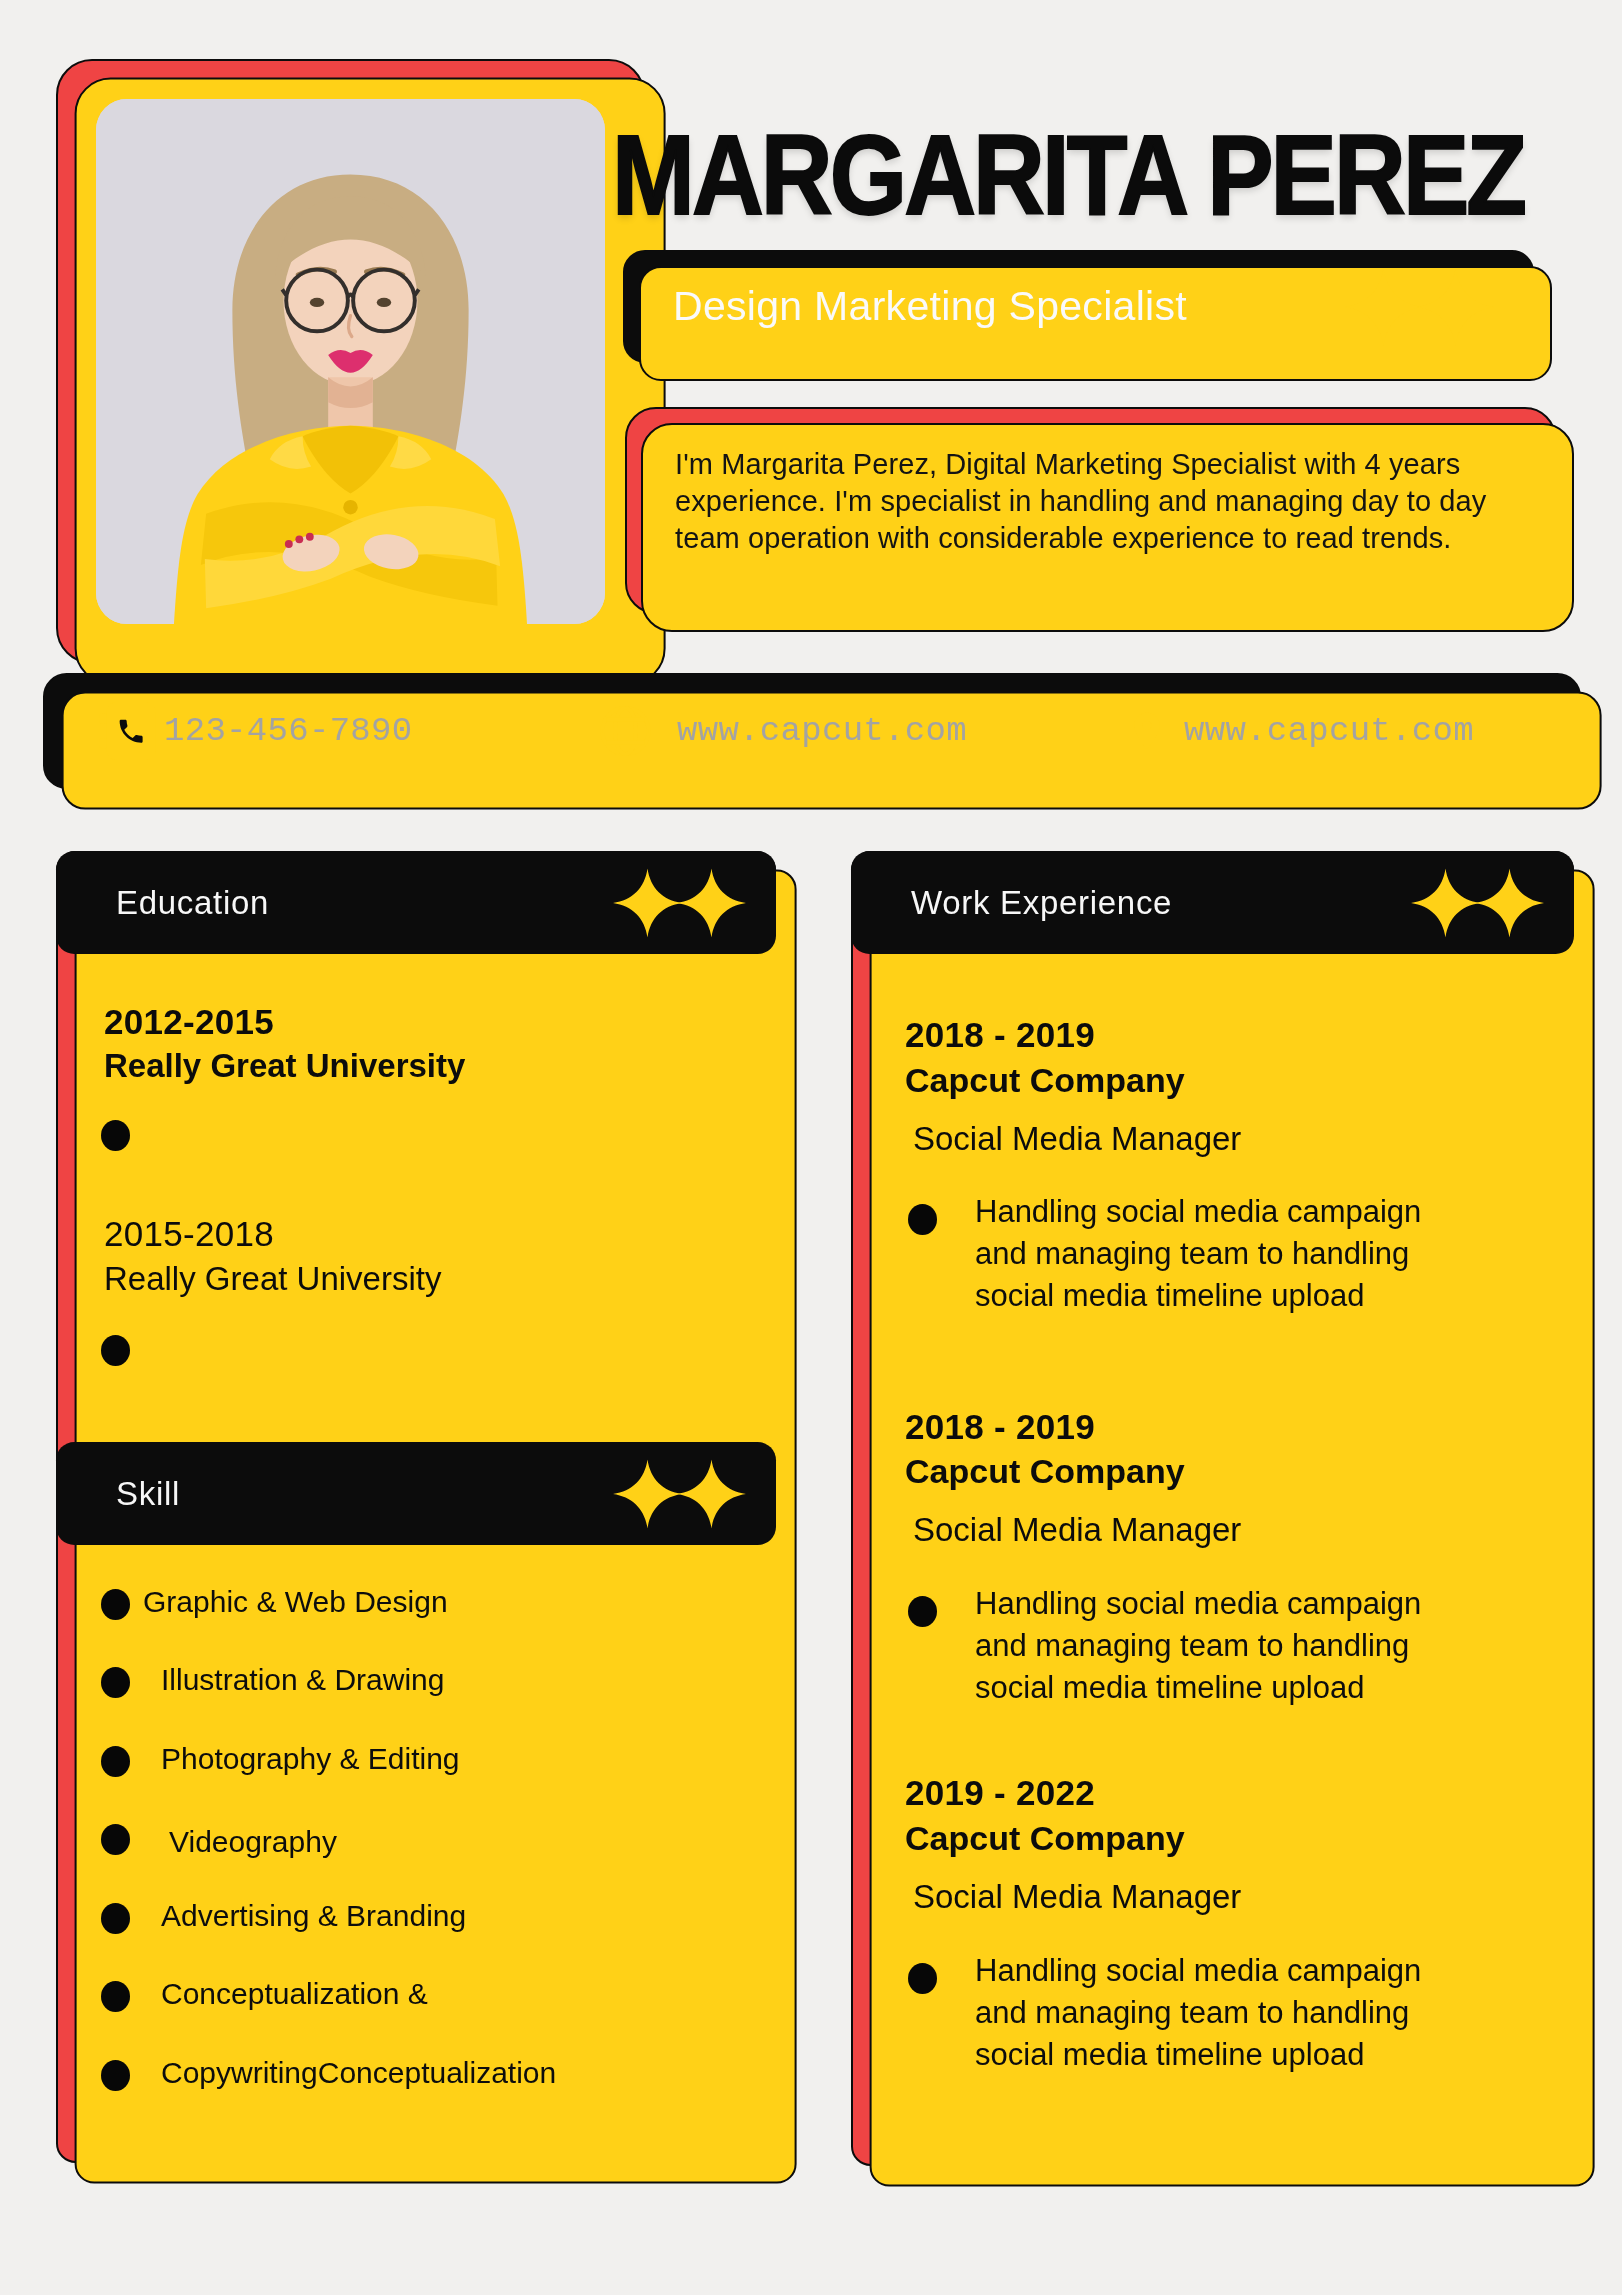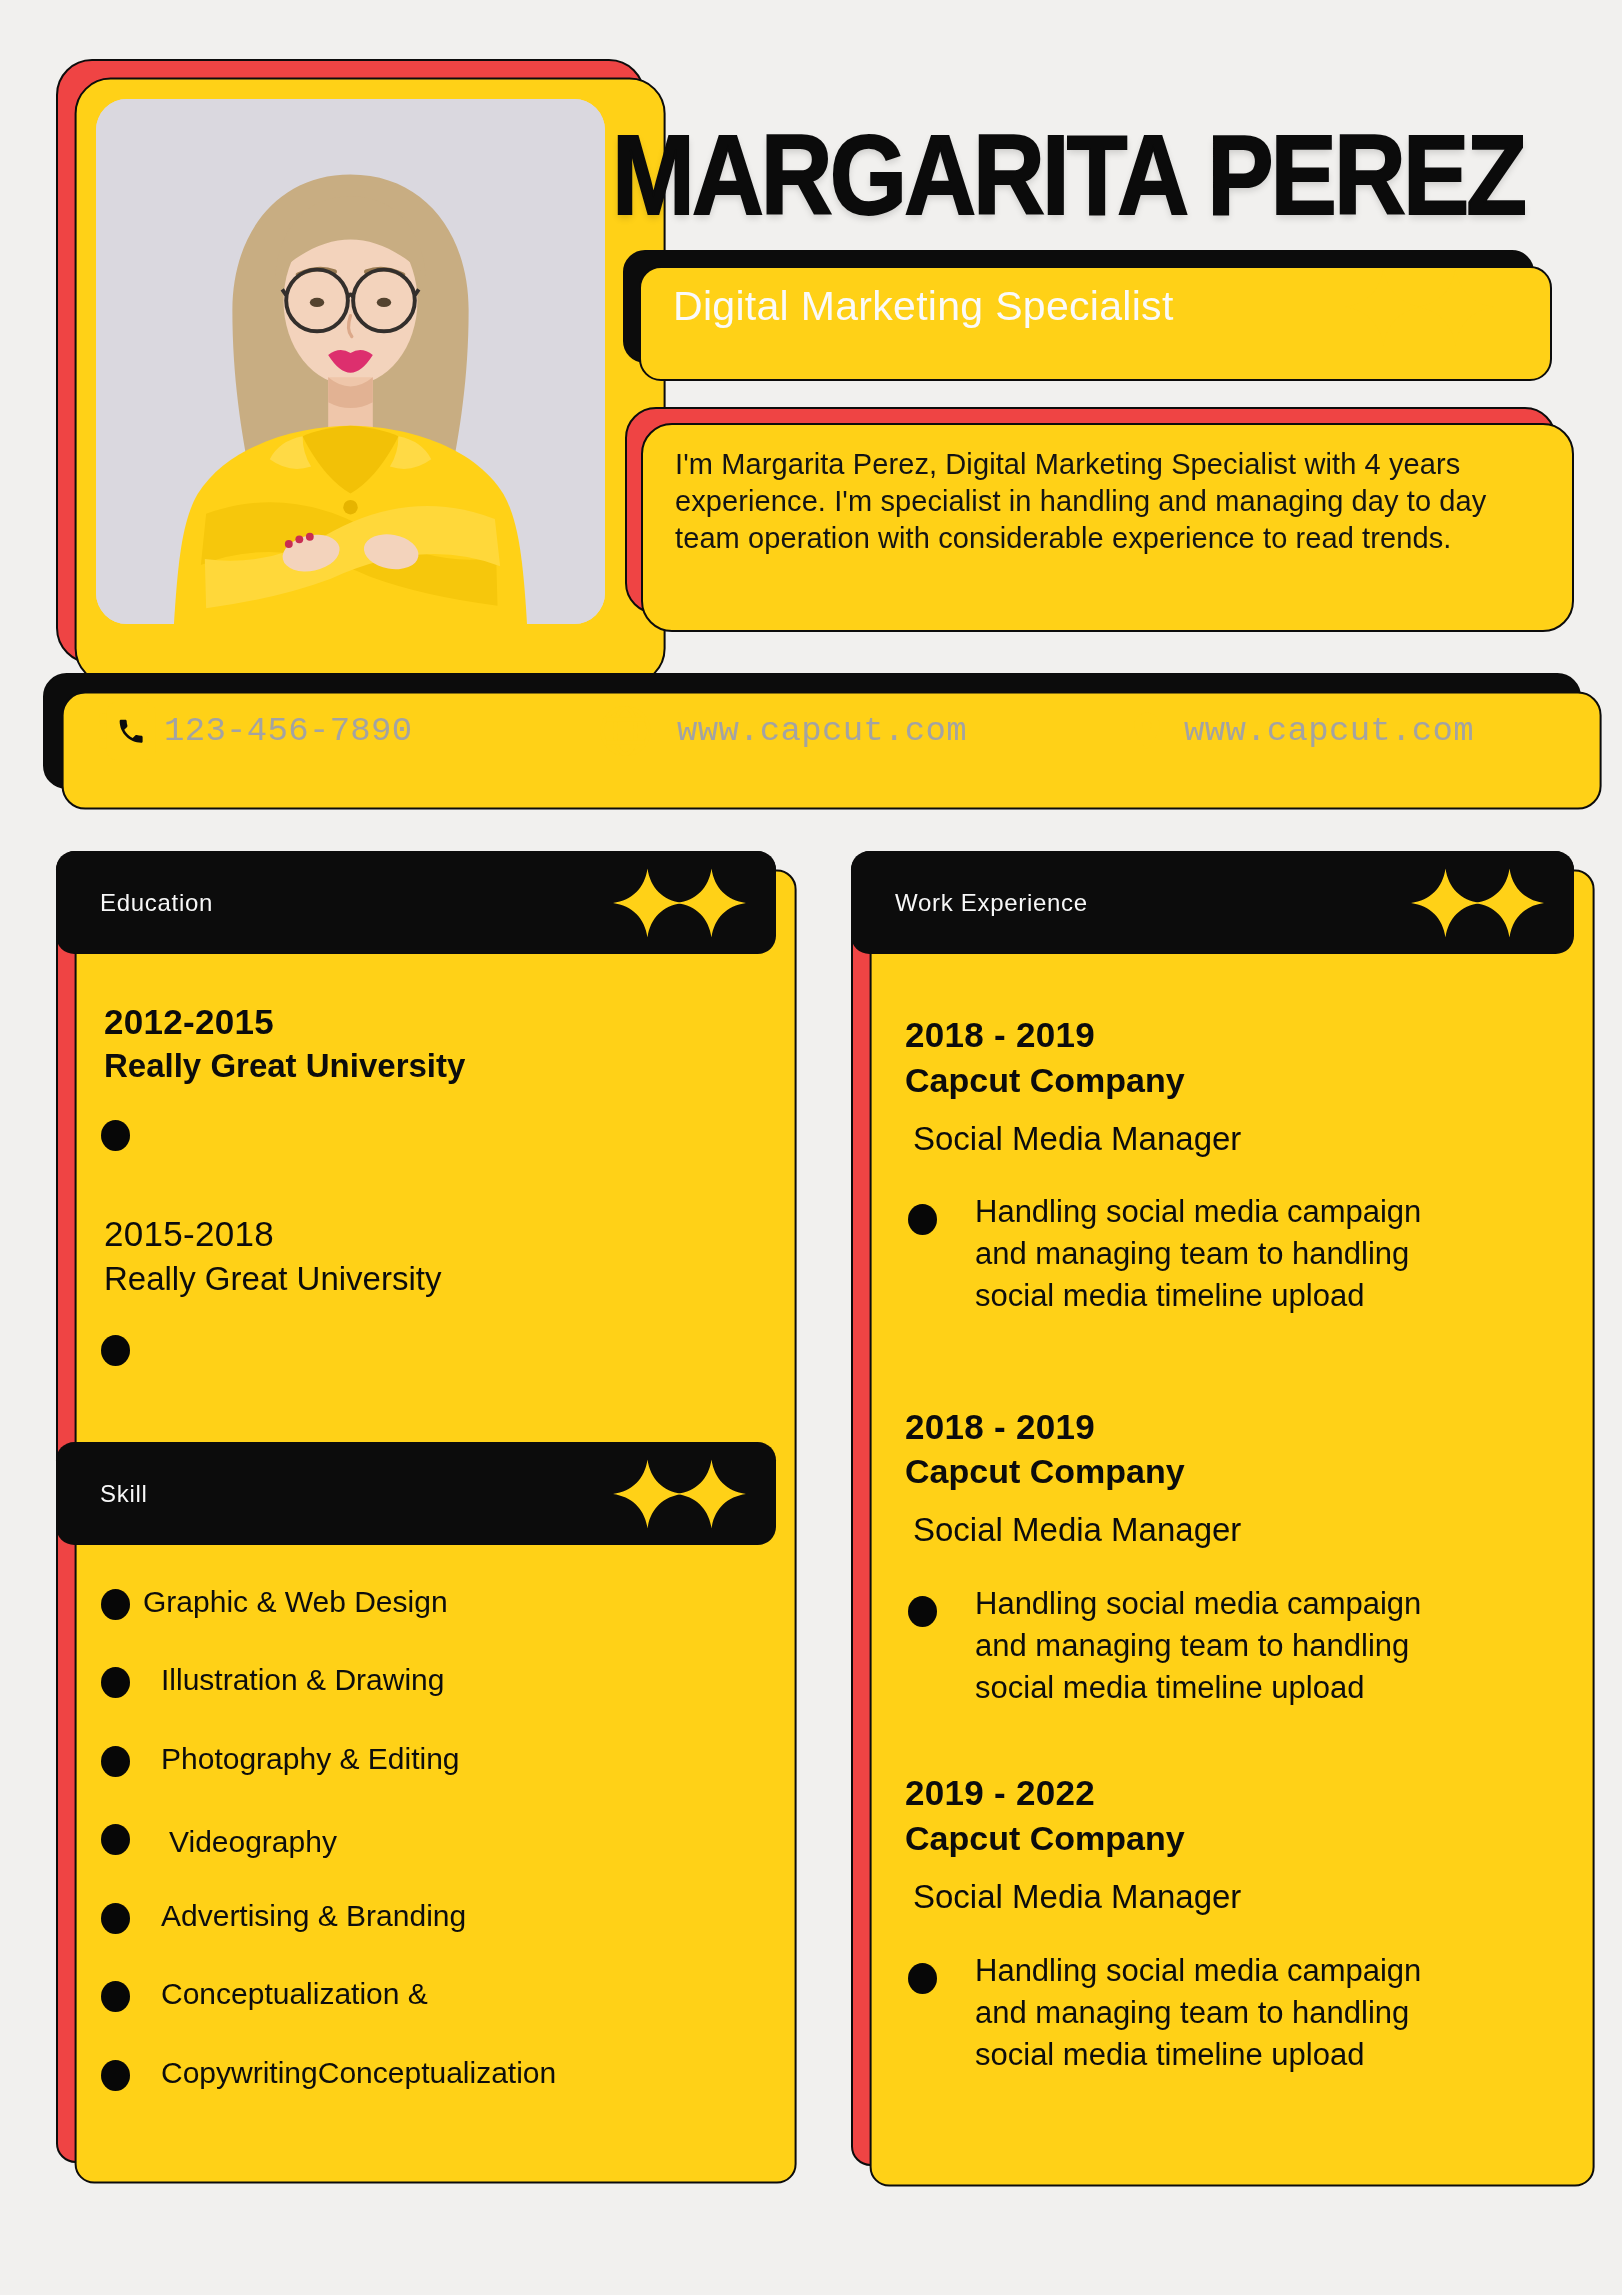--- a/index.html
+++ b/index.html
@@ -51,21 +51,21 @@
   #pin-icon{left:1080px; width:44px; height:56px;}
   #loc-text{left:1139px;}
   .contact-item svg{display:block; width:100%; height:100%;}
   
   #left-card{left:56px; top:851px; width:720px; height:1312px; border-radius:19.6px; --sh:19.6px; border-width:2px;}
   #right-card{left:851px; top:851px; width:723px; height:1315px; border-radius:19.6px; --sh:19.6px; border-width:2px;}
   .col-header{
     position:absolute; left:-2px; width:calc(100% + 3.9px); height:103px; top:-2px;
     background:#0c0c0c; border-radius:18.3px; display:flex; align-items:center;
   }
-  .col-header .label{color:#f7f7f7; font-size:24px; font-weight:400; letter-spacing:0.7px; padding-left:44px;}
+  .col-header .label{color:#f7f7f7; font-size:33px; font-weight:400; letter-spacing:0.7px; padding-left:60px;}
   .col-header .spark-pair{right:30px;}
   #skill-header{top:589px;}
   .abs{position:absolute;}
   .years-b{font-size:35px; font-weight:700; letter-spacing:0.3px;}
   .years-r{font-size:35px; font-weight:400; letter-spacing:0.3px;}
   .school-b{font-size:33px; font-weight:700;}
   .school-r{font-size:33px; font-weight:400;}
   .dot{position:absolute; width:29px; height:31px; border-radius:50%; background:#070707;}
   .body-text{font-size:31px; font-weight:400; line-height:42px; color:#0d0d0d;}
   .skill-text{font-size:30px; font-weight:500; color:#0d0d0d;}
@@ -118,21 +118,21 @@
         <circle cx="312" cy="671" r="6" fill="#c92d52"></circle>
         <circle cx="328" cy="667" r="6" fill="#c92d52"></circle>
         <ellipse cx="452" cy="690" rx="42" ry="26" fill="#f3d3bc" transform="rotate(10 452 690)"></ellipse>
       </svg>
     </div>
   </div>
 
   <div id="name">MARGARITA PEREZ</div>
 
   <div class="card dark" id="title-badge">
-    <span class="label">Digital Marketing Specialist</span>
+    <span class="label">Design Marketing Specialist</span>
     <span class="spark-pair">
       <svg width="77" height="77" viewBox="0 0 100 100">
           <use href="#sparkle" fill="#FFD117"></use>
         </svg>
       <svg width="77" height="77" viewBox="0 0 100 100">
           <use href="#sparkle" fill="#FFD117"></use>
         </svg>
     </span>
   </div>
 

